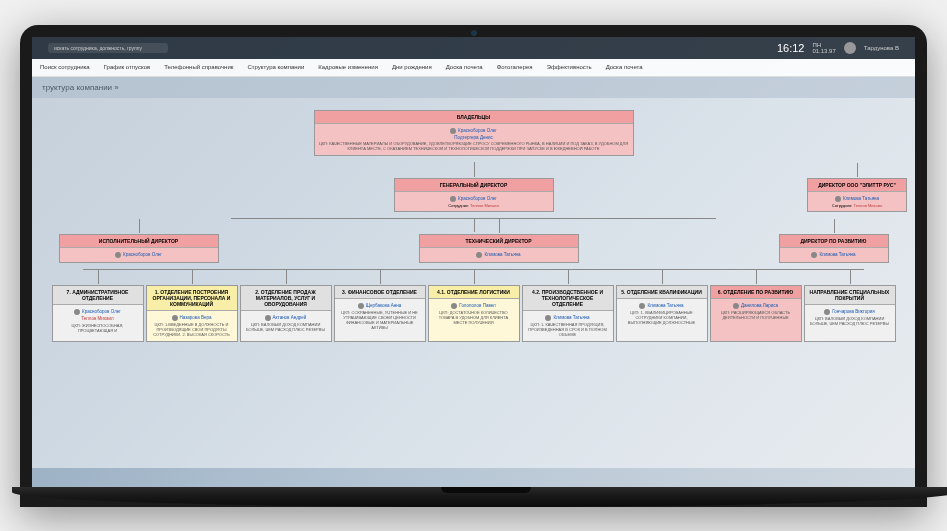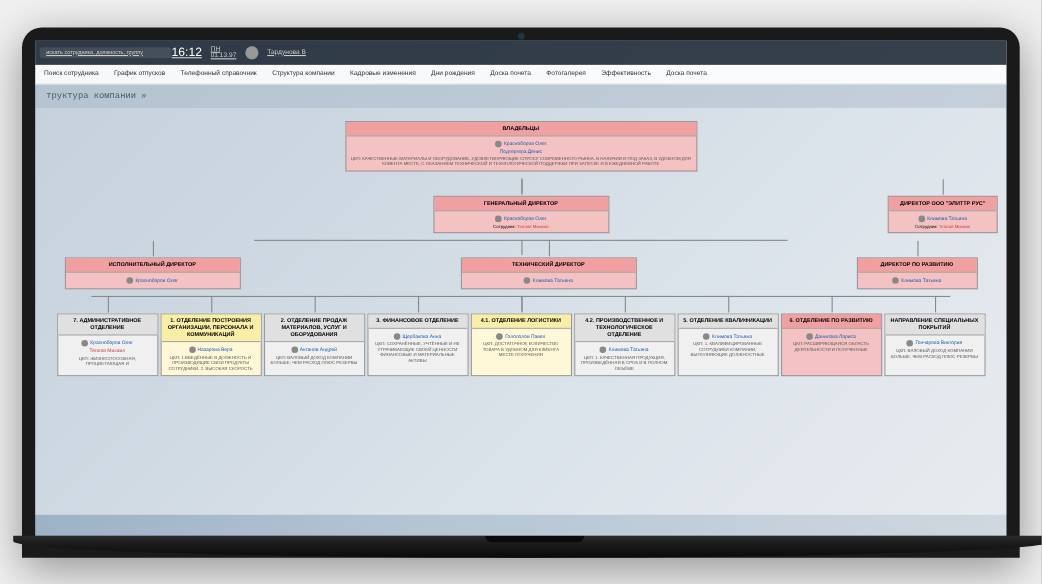--- a/index.html
+++ b/index.html
@@ -50,24 +50,24 @@
   height: 6px;
   background: #0a0a0a;
   border-radius: 0 0 6px 6px;
   margin: 0 auto;
 }
 .topbar {
   background: rgba(30,40,50,0.85);
   height: 22px;
   display: flex;
   align-items: center;
-  padding: 0 4px;
+  padding: 0 16px;
   color: #ccc;
   font-size: 6px;
-  text-decoration: underline;
+  justify-content: space-between;
 }
 .topbar-left { display: flex; align-items: center; gap: 8px; }
 .topbar-right { display: flex; align-items: center; gap: 8px; }
 .clock { font-size: 11px; font-weight: 300; color: #fff; }
 .search-box {
   background: rgba(255,255,255,0.1);
   border-radius: 3px;
   padding: 2px 6px;
   width: 120px;
   font-size: 5px;
@@ -88,21 +88,20 @@
   font-size: 6px;
   color: #333;
   border-bottom: 1px solid #ddd;
 }
 .menu-item { cursor: pointer; }
 .page-title-bar {
   background: rgba(200,210,220,0.7);
   padding: 6px 10px;
   font-size: 8px;
   color: #4a5a6a;
-  font-family: Liberation Mono, monospace;
 }
 .org-canvas {
   padding: 12px 8px;
   position: relative;
   background: rgba(255,255,255,0.5);
   min-height: 370px;
 }
 .tier {
   display: flex;
   justify-content: center;

